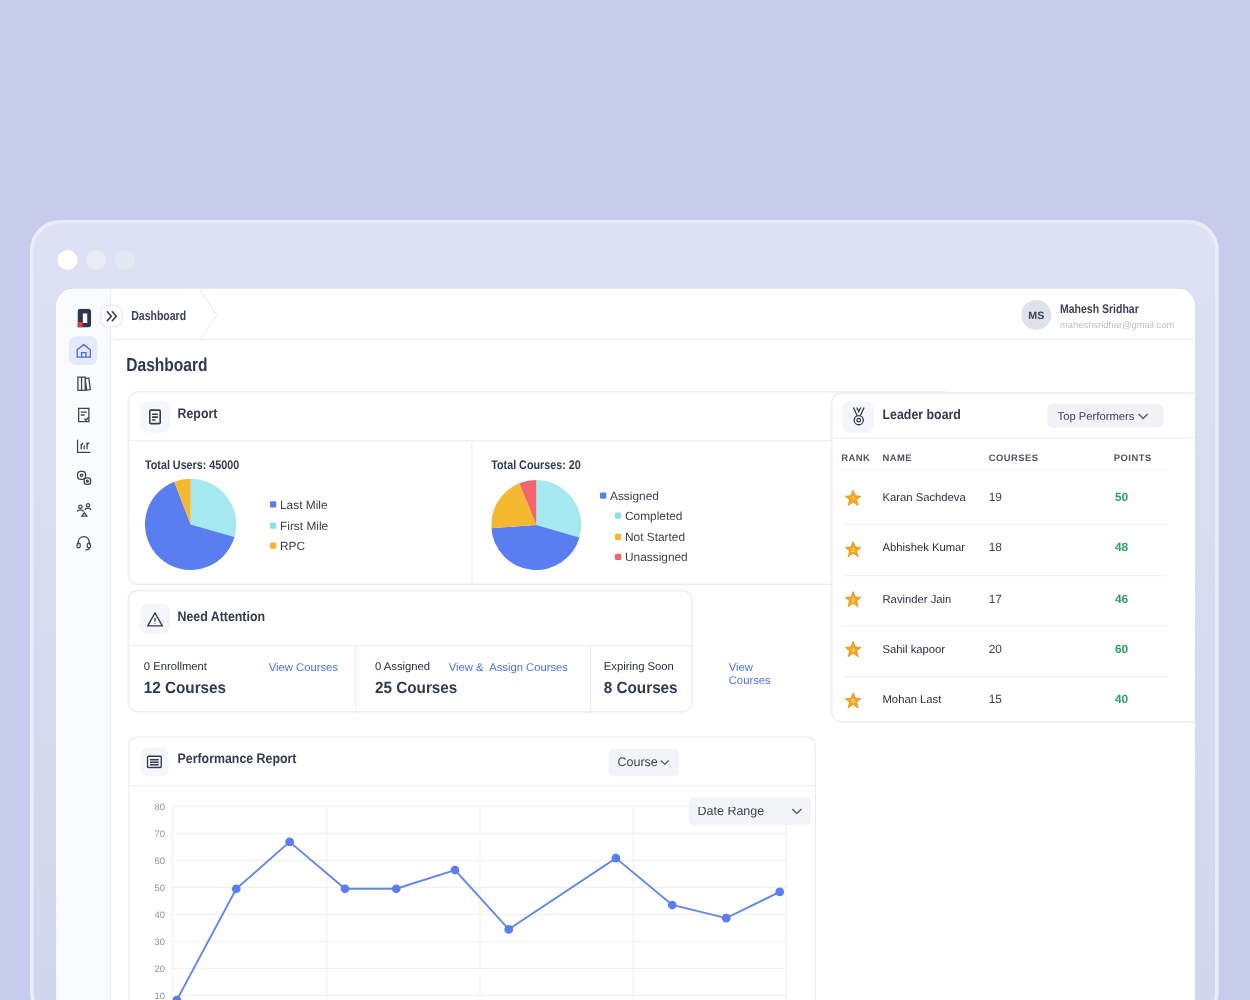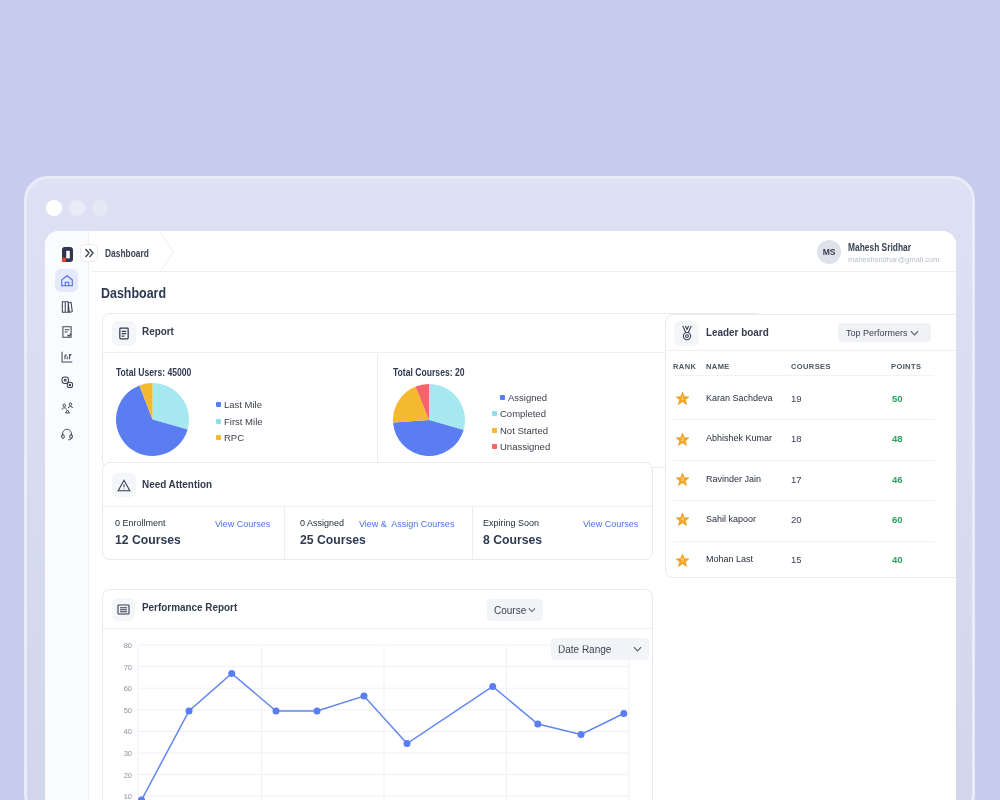--- a/index.html
+++ b/index.html
@@ -38,21 +38,21 @@
 .hd-tile { position:absolute; left:9px; top:7px; width:24px; height:25px; background:#f5f6f9;
   border-radius:6px; display:flex; align-items:center; justify-content:center; color:#333b4e; }
 .hd-title { position:absolute; left:39px; top:11px; font-size:11px; font-weight:bold; color:#333b4e; transform:scaleX(0.9); transform-origin:0 50%; }
 
 #report { left:57px; top:82px; width:661px; height:155px; }
 .vdiv { position:absolute; background:#eceef2; width:1px; }
 .chart-label { position:absolute; font-size:10px; font-weight:bold; color:#2e3a52; transform:scaleX(0.86); transform-origin:0 50%; }
 .lg-row { position:absolute; font-size:9.5px; color:#3a3f48; }
 .lg-dot { display:inline-block; width:5px; height:5px; border-radius:1px; margin-right:3px; vertical-align:1px; }
 
-#need { left:57px; top:231px; width:551px; height:98px; }
+#need { left:57px; top:241px; width:452px; height:98px; }
 .na-col { position:absolute; top:55px; }
 .na-small { font-size:9px; font-weight:normal; color:#1f2937; }
 .na-big { font-size:13px; font-weight:bold; color:#2e3a52; margin-top:4px; transform:scaleX(0.94); transform-origin:0 50%; }
 .na-link { position:absolute; font-size:9px; color:#4a72ec; font-weight:normal; }
 
 #perf { left:57px; top:358px; width:551px; height:212px; border-bottom:none; border-radius:8px 8px 0 0; }
 .dd { position:absolute; top:9px; height:22px; background:#f3f4f7; border-radius:4px;
   font-size:10px; color:#3a4254; padding:0 7px; display:flex; align-items:center; justify-content:space-between; }
 
 #leader { left:620px; top:83px; width:304px; height:264px; }
@@ -160,21 +160,21 @@
     <div class="lg-row" style="left:113px; top:85px;"><span class="lg-dot" style="background:#5a7df2"></span>Last Mile</div>
     <div class="lg-row" style="left:113px; top:101.5px;"><span class="lg-dot" style="background:#8fdfe9"></span>First Mile</div>
     <div class="lg-row" style="left:113px; top:118px;"><span class="lg-dot" style="background:#f5b831"></span>RPC</div>
     <div class="chart-label" style="left:290px; top:53px;">Total Courses: 20</div>
     <svg style="position:absolute;left:290px;top:70px;" width="72" height="72" viewBox="0 0 72 72">
       <path d="M36 36 L36.00 0.00 A36 36 0 0 1 70.61 45.92 Z" fill="#a6e8f0"></path>
       <path d="M36 36 L70.61 45.92 A36 36 0 0 1 0.09 38.51 Z" fill="#5a7df2"></path>
       <path d="M36 36 L0.09 38.51 A36 36 0 0 1 22.51 2.62 Z" fill="#f5b831"></path>
       <path d="M36 36 L22.51 2.62 A36 36 0 0 1 36.00 0.00 Z" fill="#f5646b"></path>
     </svg>
-    <div class="lg-row" style="left:397px; top:77.5px;"><span class="lg-dot" style="background:#5a7df2"></span>Assigned</div>
+    <div class="lg-row" style="left:377px; top:77.5px;"><span class="lg-dot" style="background:#5a7df2"></span>Assigned</div>
     <div class="lg-row" style="left:389px; top:94px;"><span class="lg-dot" style="background:#8fdfe9"></span>Completed</div>
     <div class="lg-row" style="left:389px; top:110.5px;"><span class="lg-dot" style="background:#f5b831"></span>Not Started</div>
     <div class="lg-row" style="left:389px; top:127px;"><span class="lg-dot" style="background:#f5646b"></span>Unassigned</div>
   </div>
 
   <div class="card" id="need">
     <div class="card-hd" style="height:44px;"></div>
     <div class="hd-tile" style="top:10px; width:24px; height:24px;">
       <svg width="14" height="13" viewBox="0 0 24 22" fill="none" stroke="#333b4e" stroke-width="1.8">
           <path d="M12 2 L22 20 L2 20 Z"></path>

